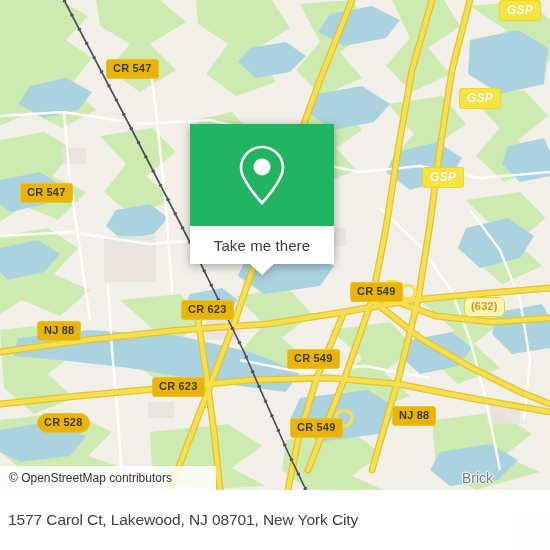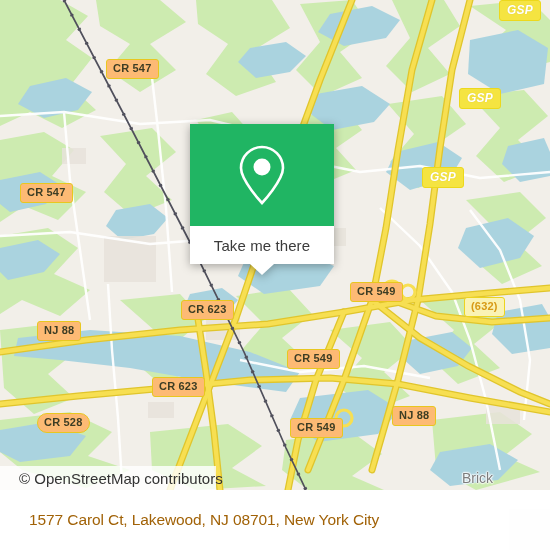--- a/index.html
+++ b/index.html
@@ -19,21 +19,21 @@
     position:absolute;
     box-sizing:border-box;
     border-radius:3px;
     font-weight:bold;
     line-height:1;
     display:flex;align-items:center;justify-content:center;
     white-space:nowrap;
     letter-spacing:.2px;
   }
   .shield.cr{
-    background:#fdba74;border:1.6px solid #e8c71f;color:#3d3d24;
+    background:#eab308;border:1.6px solid #e8c71f;color:#3d3d24;
     font-size:11px;padding:3px 6px 4px 6px;
   }
   .shield.gsp{
     background:#f5e441;border:1.8px solid #ecd81c;color:#ffffff;
     font-size:12px;padding:3px 7px 4px 7px;
     text-shadow:0 0 1px rgba(160,140,0,.35);
     font-style:italic;
   }
   .shield.paren{
     background:#faf3b4;border:1.6px solid #ecd41f;color:#d79a16;
@@ -66,30 +66,30 @@
     border-right:12px solid transparent;
     border-top:11px solid #fff;
   }
 
   
   #osm-strip{
     position:absolute;left:0;top:466px;height:24px;width:216px;
     background:rgba(255,255,255,.82);
     display:flex;align-items:center;
   }
-  #osm-text{font-size:15px;color:#333;padding-left:19px;white-space:nowrap;}
+  #osm-text{font-size:12px;color:#333;padding-left:9px;white-space:nowrap;}
 
   
   #bottombar{
     position:absolute;left:0;top:490px;width:550px;height:60px;
     background:rgba(255,255,255,.96);
     display:flex;align-items:center;
   }
   #address{
-    font-size:15.5px;color:#a16207;padding-left:29px;white-space:nowrap;letter-spacing:-.1px;
+    font-size:15.5px;color:#404040;padding-left:8px;white-space:nowrap;letter-spacing:-.1px;
   }
   #brand{
     position:absolute;right:16px;top:50%;transform:translateY(-50%);
     display:flex;align-items:center;gap:2px;
   }
   #brand-word{
     font-size:30px;font-weight:bold;color:#1c1c1c;letter-spacing:-1.1px;line-height:1;
   }
 </style>
 </head>
@@ -217,21 +217,21 @@
     </svg>
 
     <div id="shields">
         <div class="shield cr" style="left: 106px; top: 59px;">CR 547</div>
         <div class="shield cr" style="left: 20px; top: 183px;">CR 547</div>
         <div class="shield gsp" style="left: 499px; top: 0px;">GSP</div>
         <div class="shield gsp" style="left: 459px; top: 88px;">GSP</div>
         <div class="shield gsp" style="left: 422px; top: 167px;">GSP</div>
         <div class="shield cr" style="left: 181px; top: 300px;">CR 623</div>
         <div class="shield cr" style="left: 350px; top: 282px;">CR 549</div>
-        <div class="shield paren" style="left: 464px; top: 297px;">(632)</div>
+        <div class="shield paren" style="left: 464px; top: 297px; border-radius: 6px;">(632)</div>
         <div class="shield cr" style="left: 37px; top: 321px;">NJ 88</div>
         <div class="shield cr" style="left: 287px; top: 349px;">CR 549</div>
         <div class="shield cr" style="left: 152px; top: 377px;">CR 623</div>
         <div class="shield cr" style="left: 37px; top: 413px; border-radius: 10px;">CR 528</div>
         <div class="shield cr" style="left: 392px; top: 406px;">NJ 88</div>
         <div class="shield cr" style="left: 290px; top: 418px;">CR 549</div>
       </div>
 
     <div id="places">
         <div class="place-label" style="left: 462px; top: 470px;">Brick</div>

